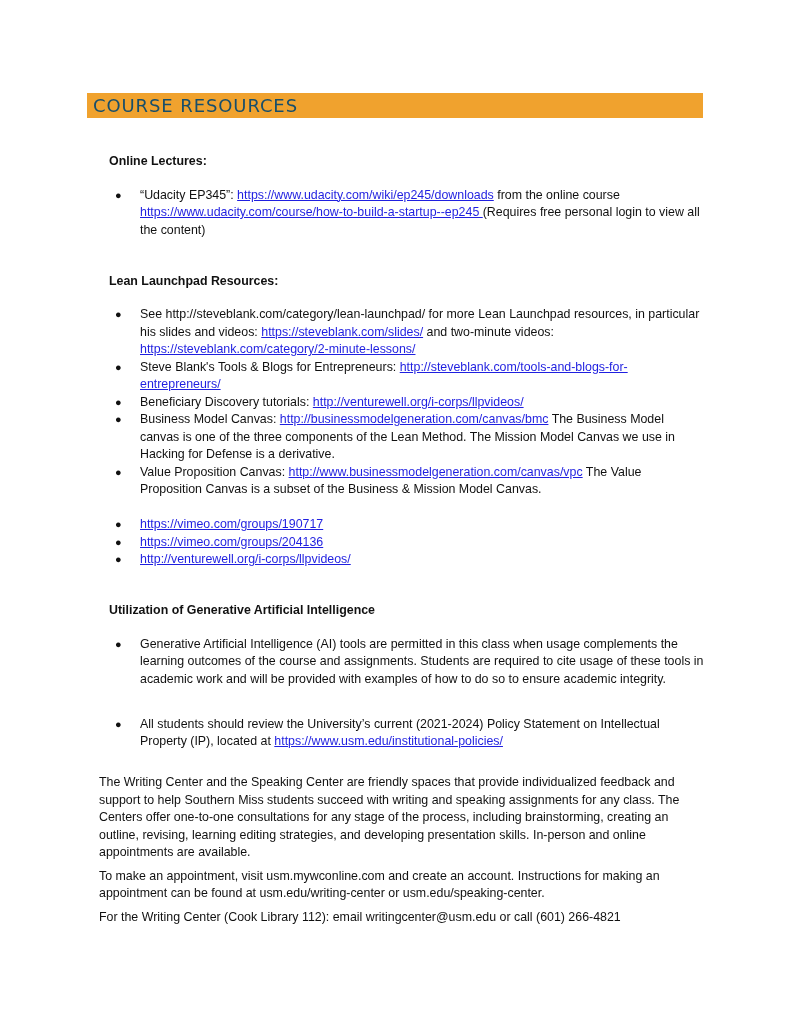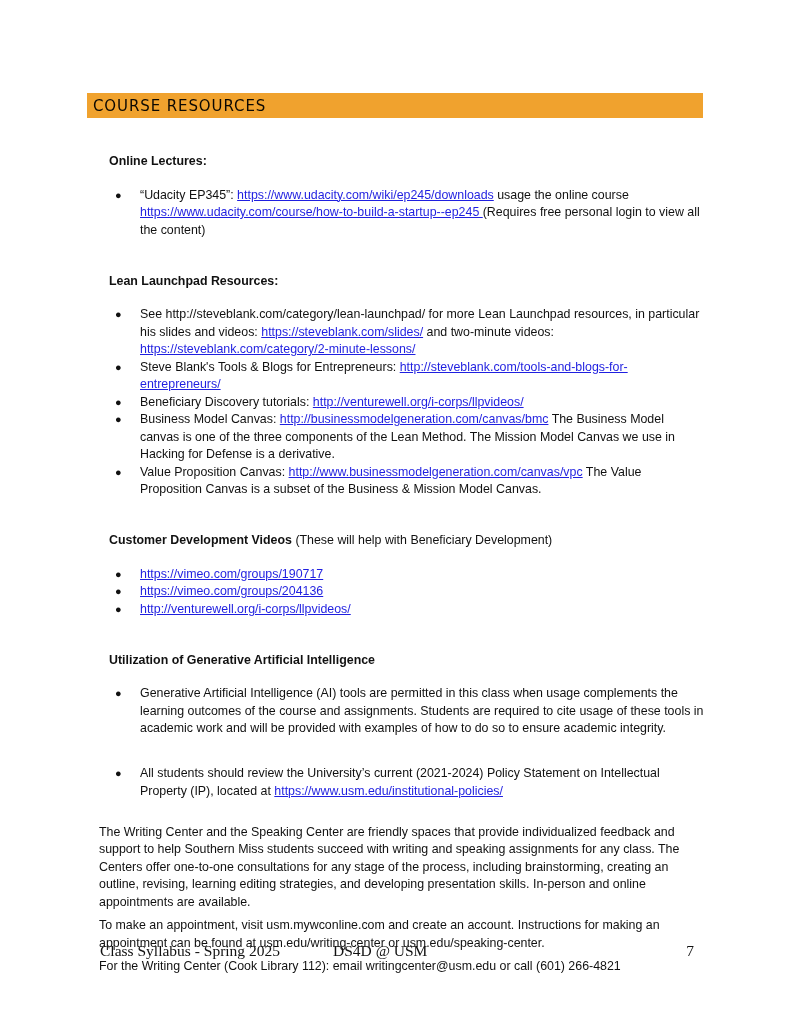--- a/index.html
+++ b/index.html
@@ -26,22 +26,22 @@
       top: 93px;
       width: 616px;
       height: 25px;
       background: #F0A22E;
       box-sizing: border-box;
       padding-left: 6px;
       display: flex;
       align-items: center;
     }
     .section-bar span {
-      color: #000000;
-      font-size: 15px;
+      color: #0c4a6e;
+      font-size: 18px;
       letter-spacing: 0.9px;
       font-family: "DejaVu Sans", sans-serif;
       font-weight: normal;
       opacity: 0.95;
     }
     .content {
       position: absolute;
       left: 93px;
       top: 137px;
       width: 612px;
@@ -99,21 +99,21 @@
   <div class="section-bar">
     <span>COURSE RESOURCES</span>
   </div>
 
   <div class="content">
 
     <p class="heading">Online Lectures:</p>
     <ul class="blist">
       <li>
         <span class="bullet">●</span>
-        <span>“Udacity EP345”: </span><a class="link" href="#">https://www.udacity.com/wiki/ep245/downloads</a><span> usage the online course </span><a class="link" href="#">https://www.udacity.com/course/how-to-build-a-startup--ep245 </a><span>(Requires free personal login to view all the content)</span>
+        <span>“Udacity EP345”: </span><a class="link" href="#">https://www.udacity.com/wiki/ep245/downloads</a><span> from the online course </span><a class="link" href="#">https://www.udacity.com/course/how-to-build-a-startup--ep245 </a><span>(Requires free personal login to view all the content)</span>
       </li>
     </ul>
 
     <div class="gap"></div>
 
     <p class="heading">Lean Launchpad Resources:</p>
     <ul class="blist">
       <li>
         <span class="bullet">●</span>
         <span>See http://steveblank.com/category/lean-launchpad/ for more Lean Launchpad resources, in particular his slides and videos: </span><a class="link" href="#">https://steveblank.com/slides/</a><span> and two-minute videos: </span><a class="link" href="#">https://steveblank.com/category/2-minute-lessons/</a>
@@ -131,21 +131,20 @@
         <span>Business Model Canvas: </span><a class="link" href="#">http://businessmodelgeneration.com/canvas/bmc</a><span> The Business Model canvas is one of the three components of the Lean Method. The Mission Model Canvas we use in Hacking for Defense is a derivative.</span>
       </li>
       <li>
         <span class="bullet">●</span>
         <span>Value Proposition Canvas: </span><a class="link" href="#">http://www.businessmodelgeneration.com/canvas/vpc</a><span> The Value Proposition Canvas is a subset of the Business &amp; Mission Model Canvas.</span>
       </li>
     </ul>
 
     <div class="gap"></div>
 
-    <p class="heading"><span>Customer Development Videos</span><span class="normal"> (These will help with Beneficiary Development)</span></p>
     <ul class="blist">
       <li>
         <span class="bullet">●</span>
         <a class="link" href="#">https://vimeo.com/groups/190717</a>
       </li>
       <li>
         <span class="bullet">●</span>
         <a class="link" href="#">https://vimeo.com/groups/204136</a>
       </li>
       <li>
@@ -174,18 +173,13 @@
       </li>
     </ul>
 
     <div class="gap"></div>
 
     <p class="para">The Writing Center and the Speaking Center are friendly spaces that provide individualized feedback and support to help Southern Miss students succeed with writing and speaking assignments for any class. The Centers offer one-to-one consultations for any stage of the process, including brainstorming, creating an outline, revising, learning editing strategies, and developing presentation skills. In-person and online appointments are available.</p>
     <p class="para">To make an appointment, visit usm.mywconline.com and create an account. Instructions for making an appointment can be found at usm.edu/writing-center or usm.edu/speaking-center.</p>
     <p class="para">For the Writing Center (Cook Library 112): email writingcenter@usm.edu or call (601) 266-4821</p>
   </div>
 
-  <div class="footer">
-    <span class="f-left">Class Syllabus - Spring 2025</span>
-    <span class="f-center">DS4D @ USM</span>
-    <span class="f-right">7</span>
-  </div>
 </div>
 
 </body></html>

